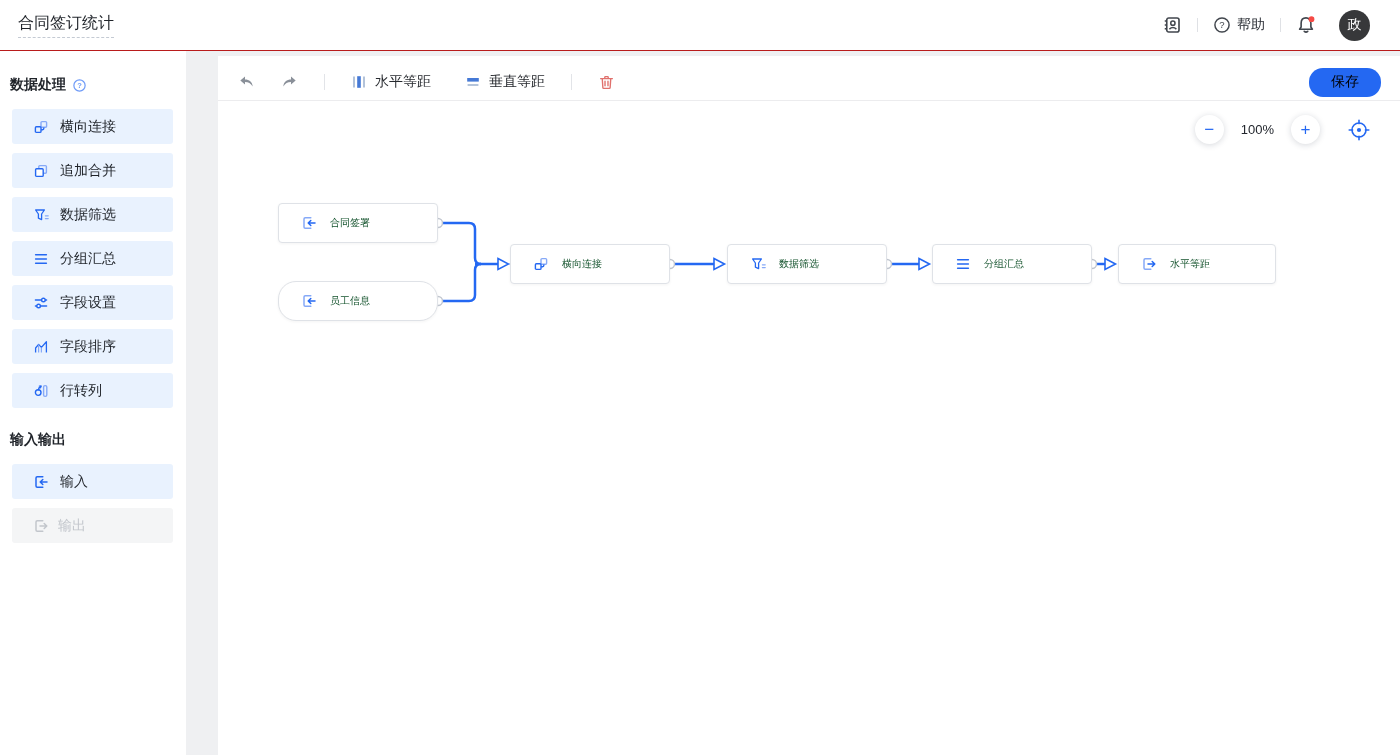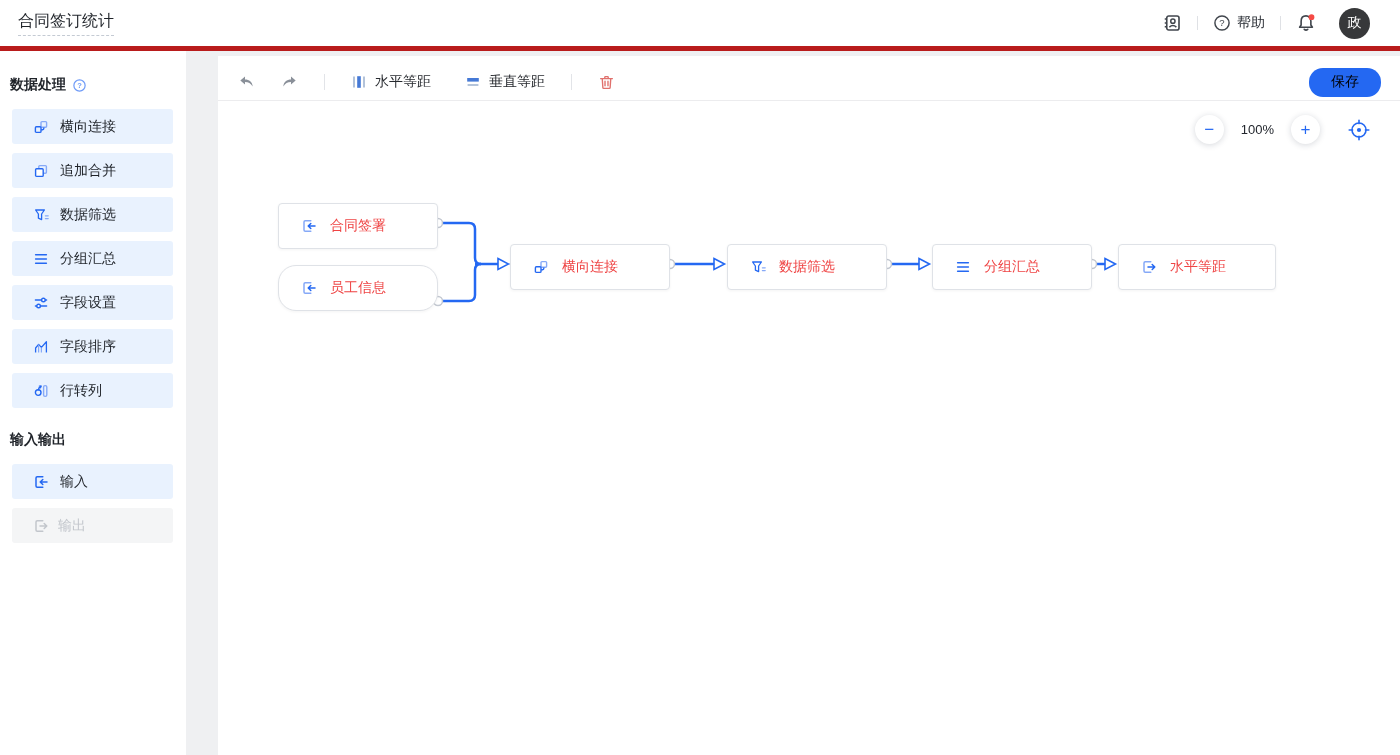--- a/index.html
+++ b/index.html
@@ -1,21 +1,21 @@
 <!DOCTYPE html>
 <html><head>
 <meta charset="utf-8">
 <style>
   * { margin:0; padding:0; box-sizing:border-box; }
   html,body { width:1400px; height:755px; overflow:hidden; }
   body { background:#eff0f2; font-family:"Liberation Sans", sans-serif; position:relative; }
 
   
   .header { position:absolute; top:0; left:0; right:0; height:51px; background:#fff;
-            border-bottom:5px solid #b91c1c; display:flex; align-items:center;
+            border-bottom:1px solid #b91c1c; display:flex; align-items:center;
             padding:0 30px 0 18px; z-index:3; }
   .title { font-size:16px; color:#1f2329; padding-bottom:3px; border-bottom:1px dashed #c4cad3; cursor:text; }
   .header-right { margin-left:auto; display:flex; align-items:center; }
   .hicon { display:flex; align-items:center; cursor:pointer; }
   .hdivider { width:1px; height:14px; background:#dfe1e5; margin:0 15px; }
   .help-group { display:flex; align-items:center; gap:6px; font-size:14px; color:#2b2f36; cursor:pointer; }
   .bell-wrap { position:relative; cursor:pointer; display:flex; }
   .avatar { width:31px; height:31px; border-radius:50%; background:#37383a; color:#fff; font-size:14px;
             display:flex; align-items:center; justify-content:center; margin-left:23px; cursor:pointer; }
 
@@ -45,23 +45,23 @@
   
   .canvas { flex:1; position:relative; background:#fff; }
   .zoomctl { position:absolute; top:14px; right:30px; display:flex; align-items:center; z-index:2; }
   .zbtn { width:29px; height:29px; border-radius:50%; background:#fff;
           box-shadow:0 1px 6px rgba(30,40,60,.18); color:#2468f2; font-size:17px; line-height:1;
           display:flex; align-items:center; justify-content:center; cursor:pointer; user-select:none; }
   .zoom-label { font-size:13px; color:#23272e; margin:0 17px; }
   .target-btn { margin-left:28px; display:flex; cursor:pointer; }
 
   .flow-links { position:absolute; left:0; top:0; pointer-events:none; }
-  .node { position:absolute; width:160px; height:46px; background:#fff; border:1px solid #dfe2e7;
+  .node { position:absolute; width:160px; height:40px; background:#fff; border:1px solid #dfe2e7;
           border-radius:4px; display:flex; align-items:center; padding-left:22px; gap:13px;
-          font-size:14px; color:#ef4444; box-shadow:0 1px 3px rgba(31,35,41,.05); cursor:grab; }
+          font-size:10px; color:#14532d; box-shadow:0 1px 3px rgba(31,35,41,.05); cursor:grab; }
   .node .nicon { display:flex; flex:none; }
 </style>
 </head>
 <body>
 
 <div class="header">
   <span class="title">合同签订统计</span>
   <div class="header-right">
     <span class="hicon">
       <svg width="20" height="20" viewBox="0 0 16 16">
@@ -252,21 +252,21 @@
     <div class="node" style="left:60px; top:102px;">
       <span class="nicon">
         <svg width="16" height="16" viewBox="0 0 16 16">
             <path d="M9.8 2.8 H4.2 Q3 2.8 3 4 V12 Q3 13.2 4.2 13.2 H9.8" fill="none" stroke="#86a9f7" stroke-width="1.5" stroke-linecap="round"></path>
             <path d="M14 8 H7.2 M9.8 5.5 L7.2 8 L9.8 10.5" fill="none" stroke="#2468f2" stroke-width="1.5" stroke-linecap="round" stroke-linejoin="round"></path>
           </svg>
       </span>
       <span>合同签署</span>
     </div>
 
-    <div class="node" style="left:60px; top:164px;border-radius:18px;">
+    <div class="node" style="left:60px; top:180px;border-radius:18px;">
       <span class="nicon">
         <svg width="16" height="16" viewBox="0 0 16 16">
             <path d="M9.8 2.8 H4.2 Q3 2.8 3 4 V12 Q3 13.2 4.2 13.2 H9.8" fill="none" stroke="#86a9f7" stroke-width="1.5" stroke-linecap="round"></path>
             <path d="M14 8 H7.2 M9.8 5.5 L7.2 8 L9.8 10.5" fill="none" stroke="#2468f2" stroke-width="1.5" stroke-linecap="round" stroke-linejoin="round"></path>
           </svg>
       </span>
       <span>员工信息</span>
     </div>
 
     <div class="node" style="left:292px; top:143px;">

